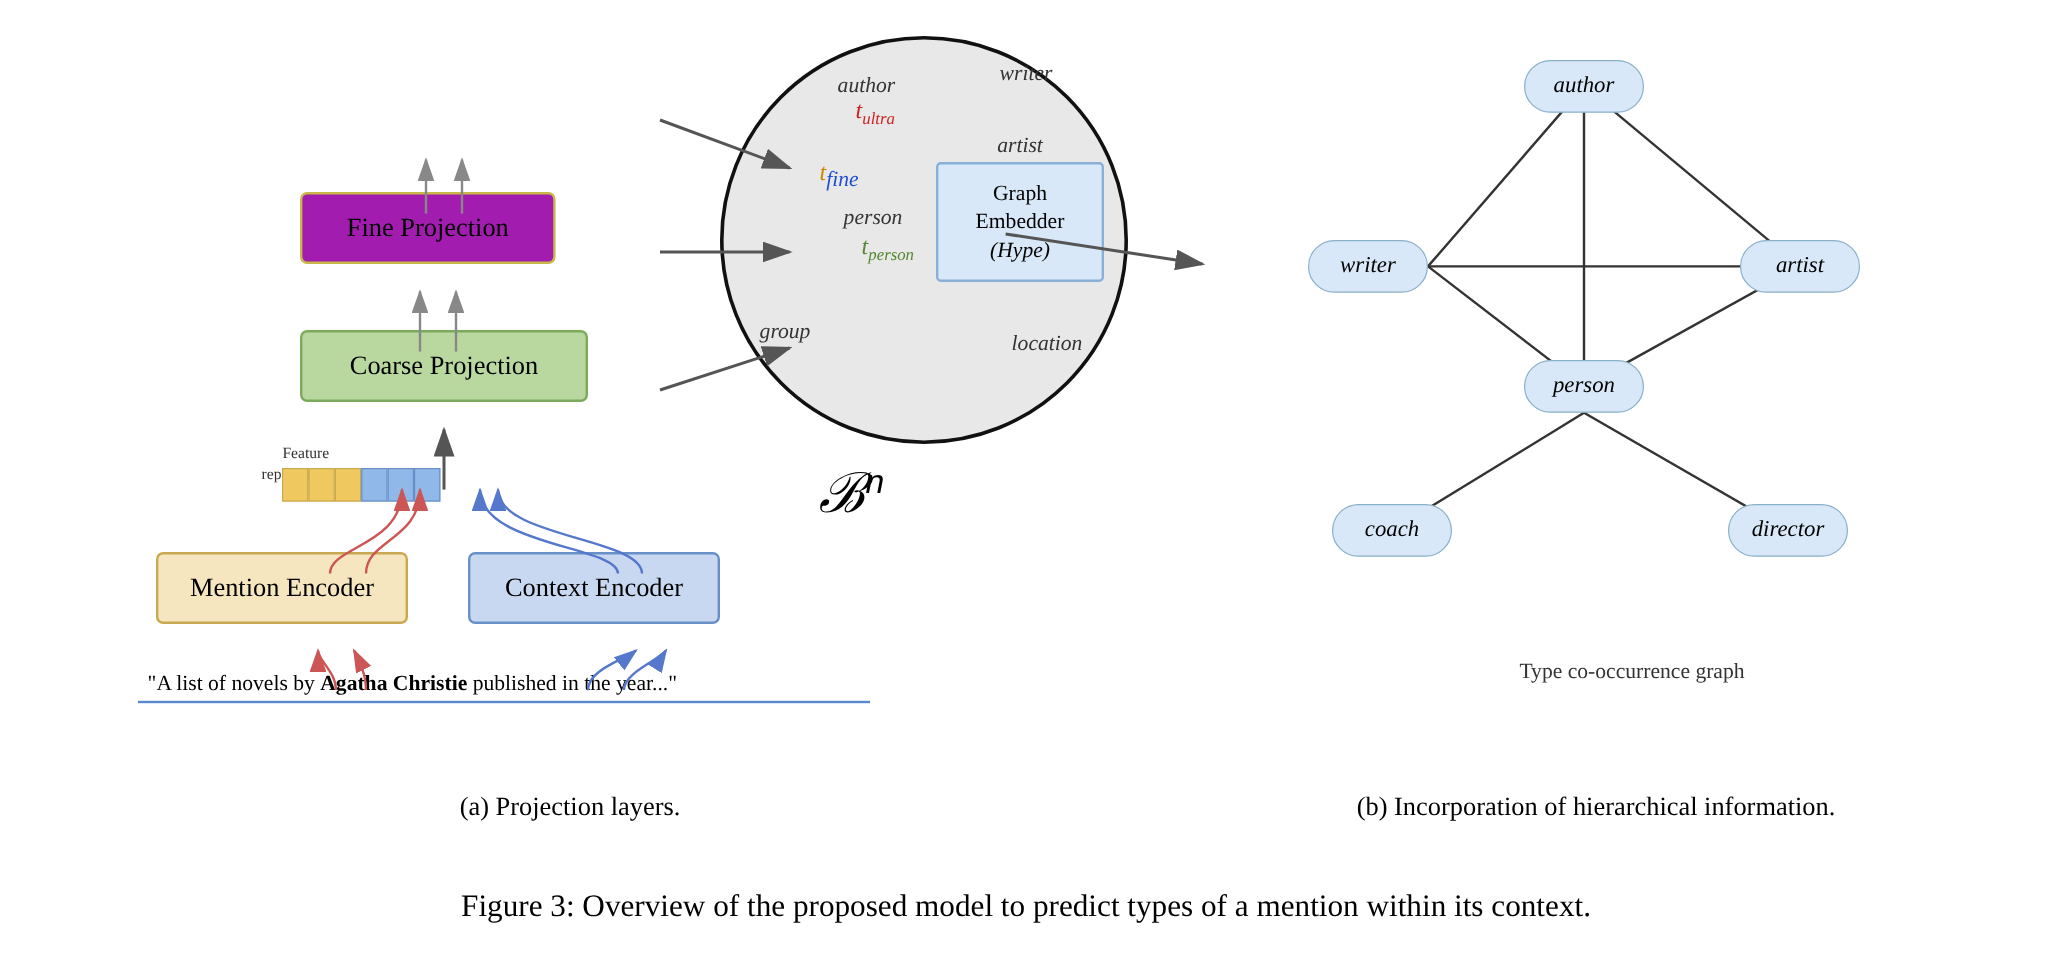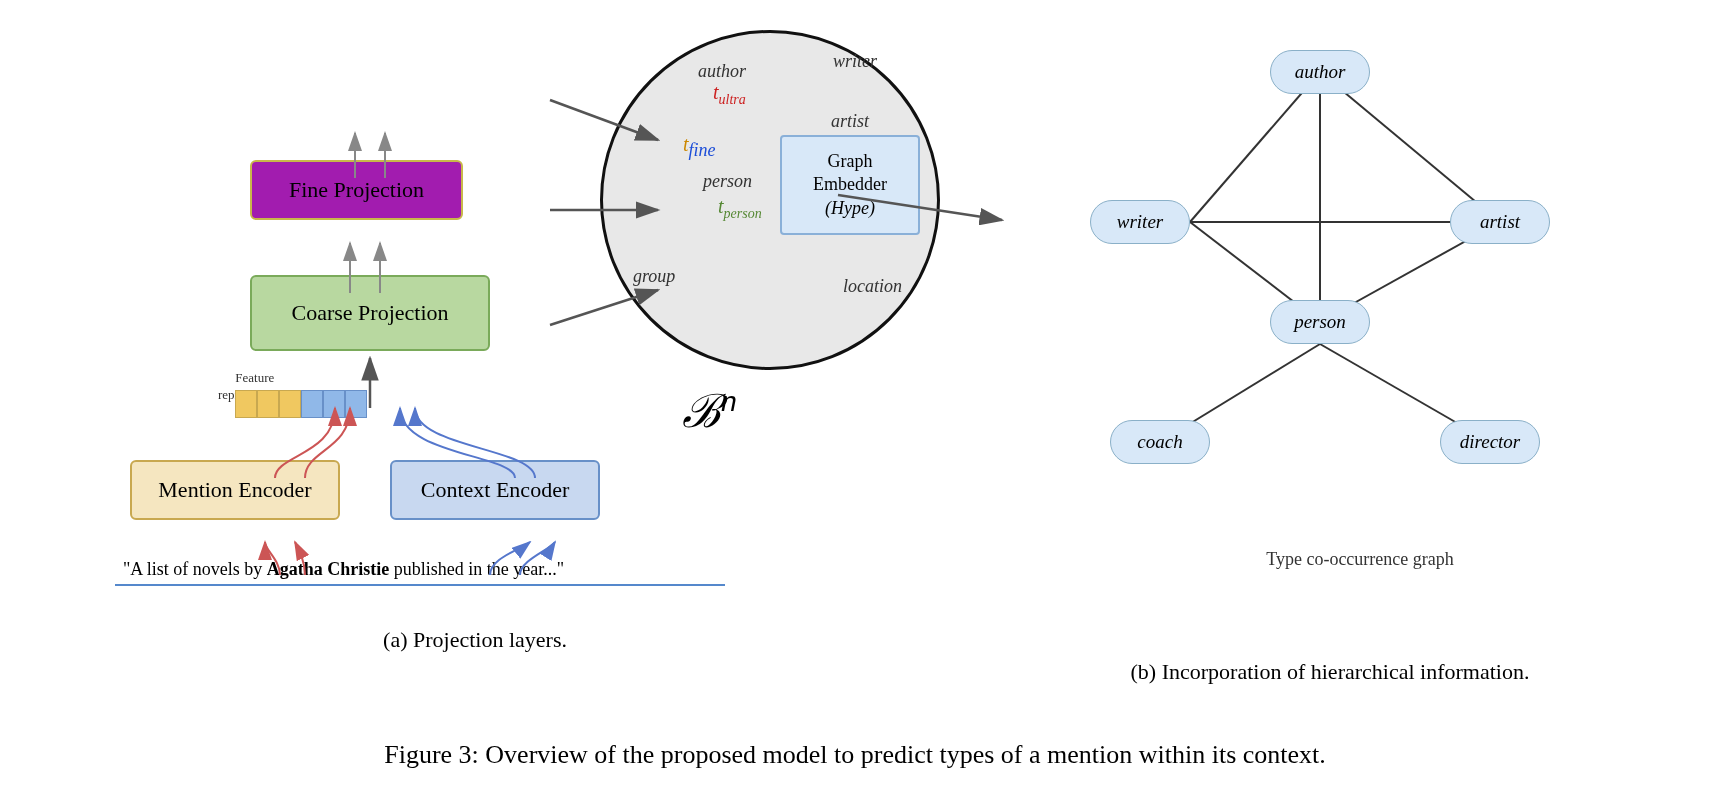--- a/index.html
+++ b/index.html
@@ -47,21 +47,21 @@
 
     .fine-proj {
       left: 190px; top: 140px;
       width: 213px; height: 60px;
       background: #a21caf;
       border: 2px solid #c8b84a;
     }
 
     .coarse-proj {
       left: 190px; top: 255px;
-      width: 240px; height: 76px;
+      width: 240px; height: 60px;
       background: #b8d8a0;
       border: 2px solid #7aaa5a;
     }
 
     .mention-enc {
       left: 70px; top: 440px;
       width: 210px; height: 60px;
       background: #f5e6c0;
       border: 2px solid #c8a850;
       justify-content: center;
@@ -231,21 +231,20 @@
     .caption-a {
       flex: 0 0 950px;
       text-align: center;
       font-size: 22px;
     }
 
     .caption-b {
       flex: 1;
       text-align: center;
       font-size: 22px;
-      margin-top: 32px;
     }
 
     
     .figure-caption {
       position: absolute;
       bottom: 30px;
       left: 0;
       width: 1710px;
       text-align: center;
       font-size: 26px;

